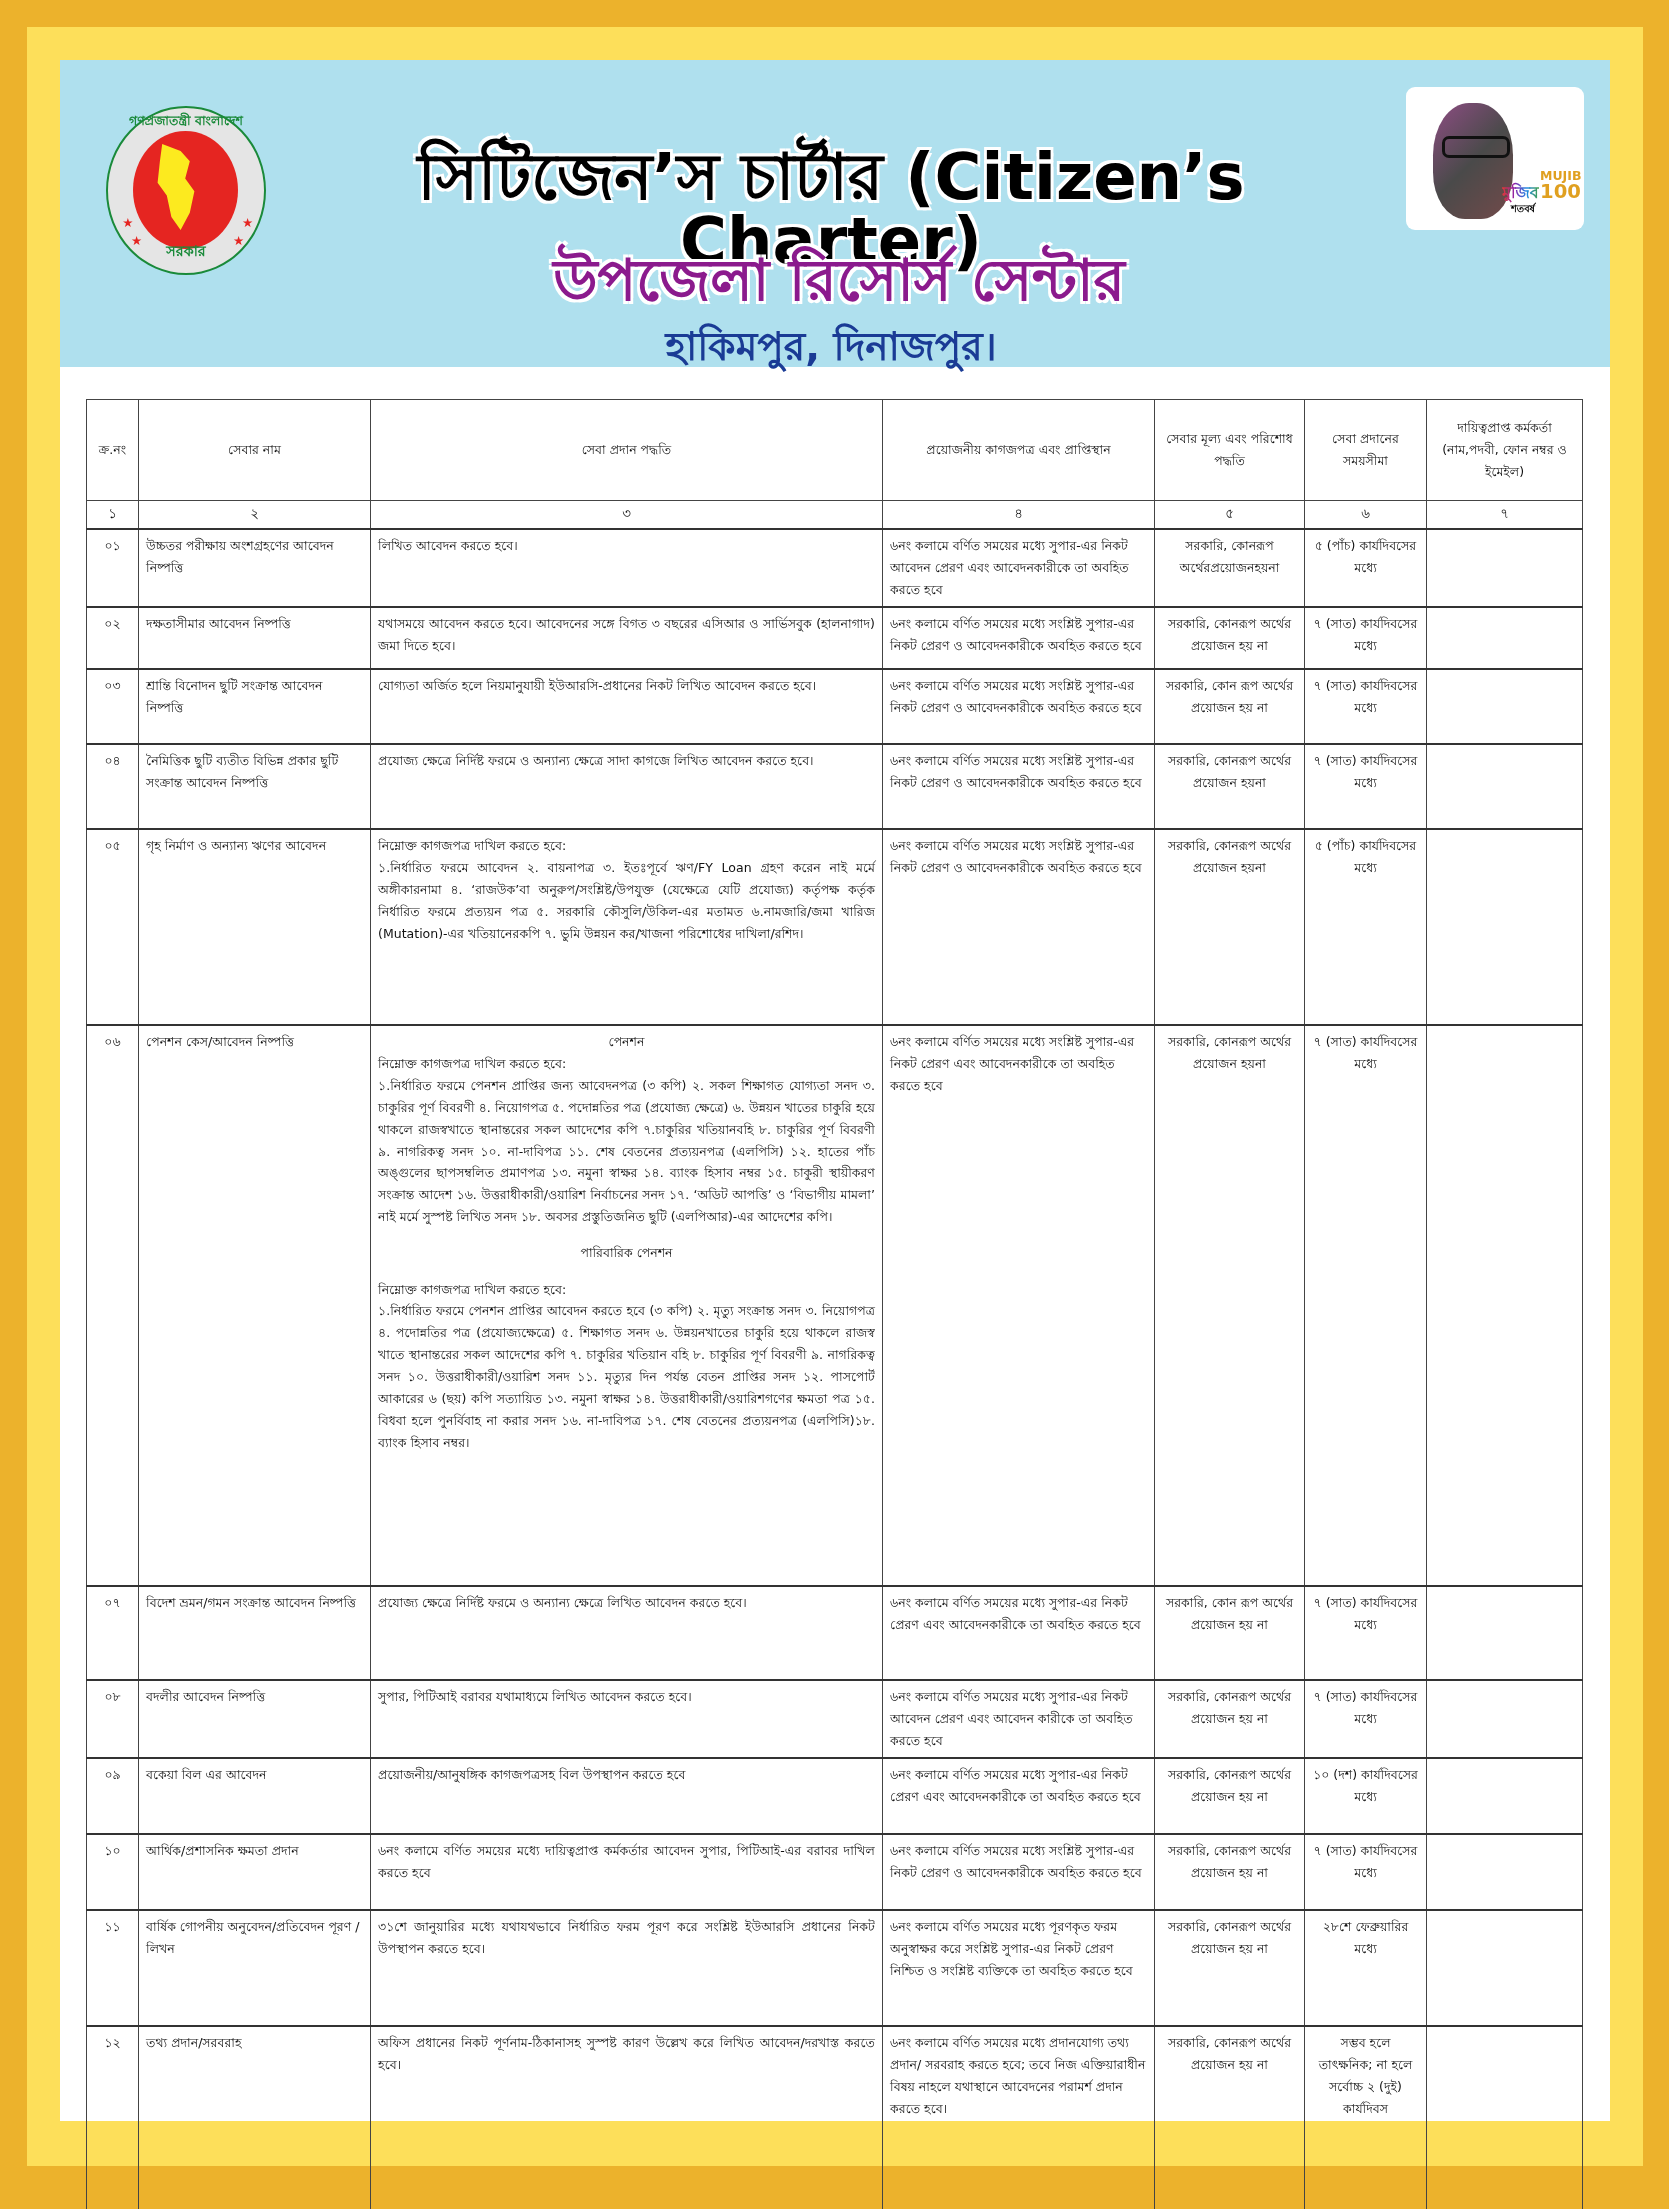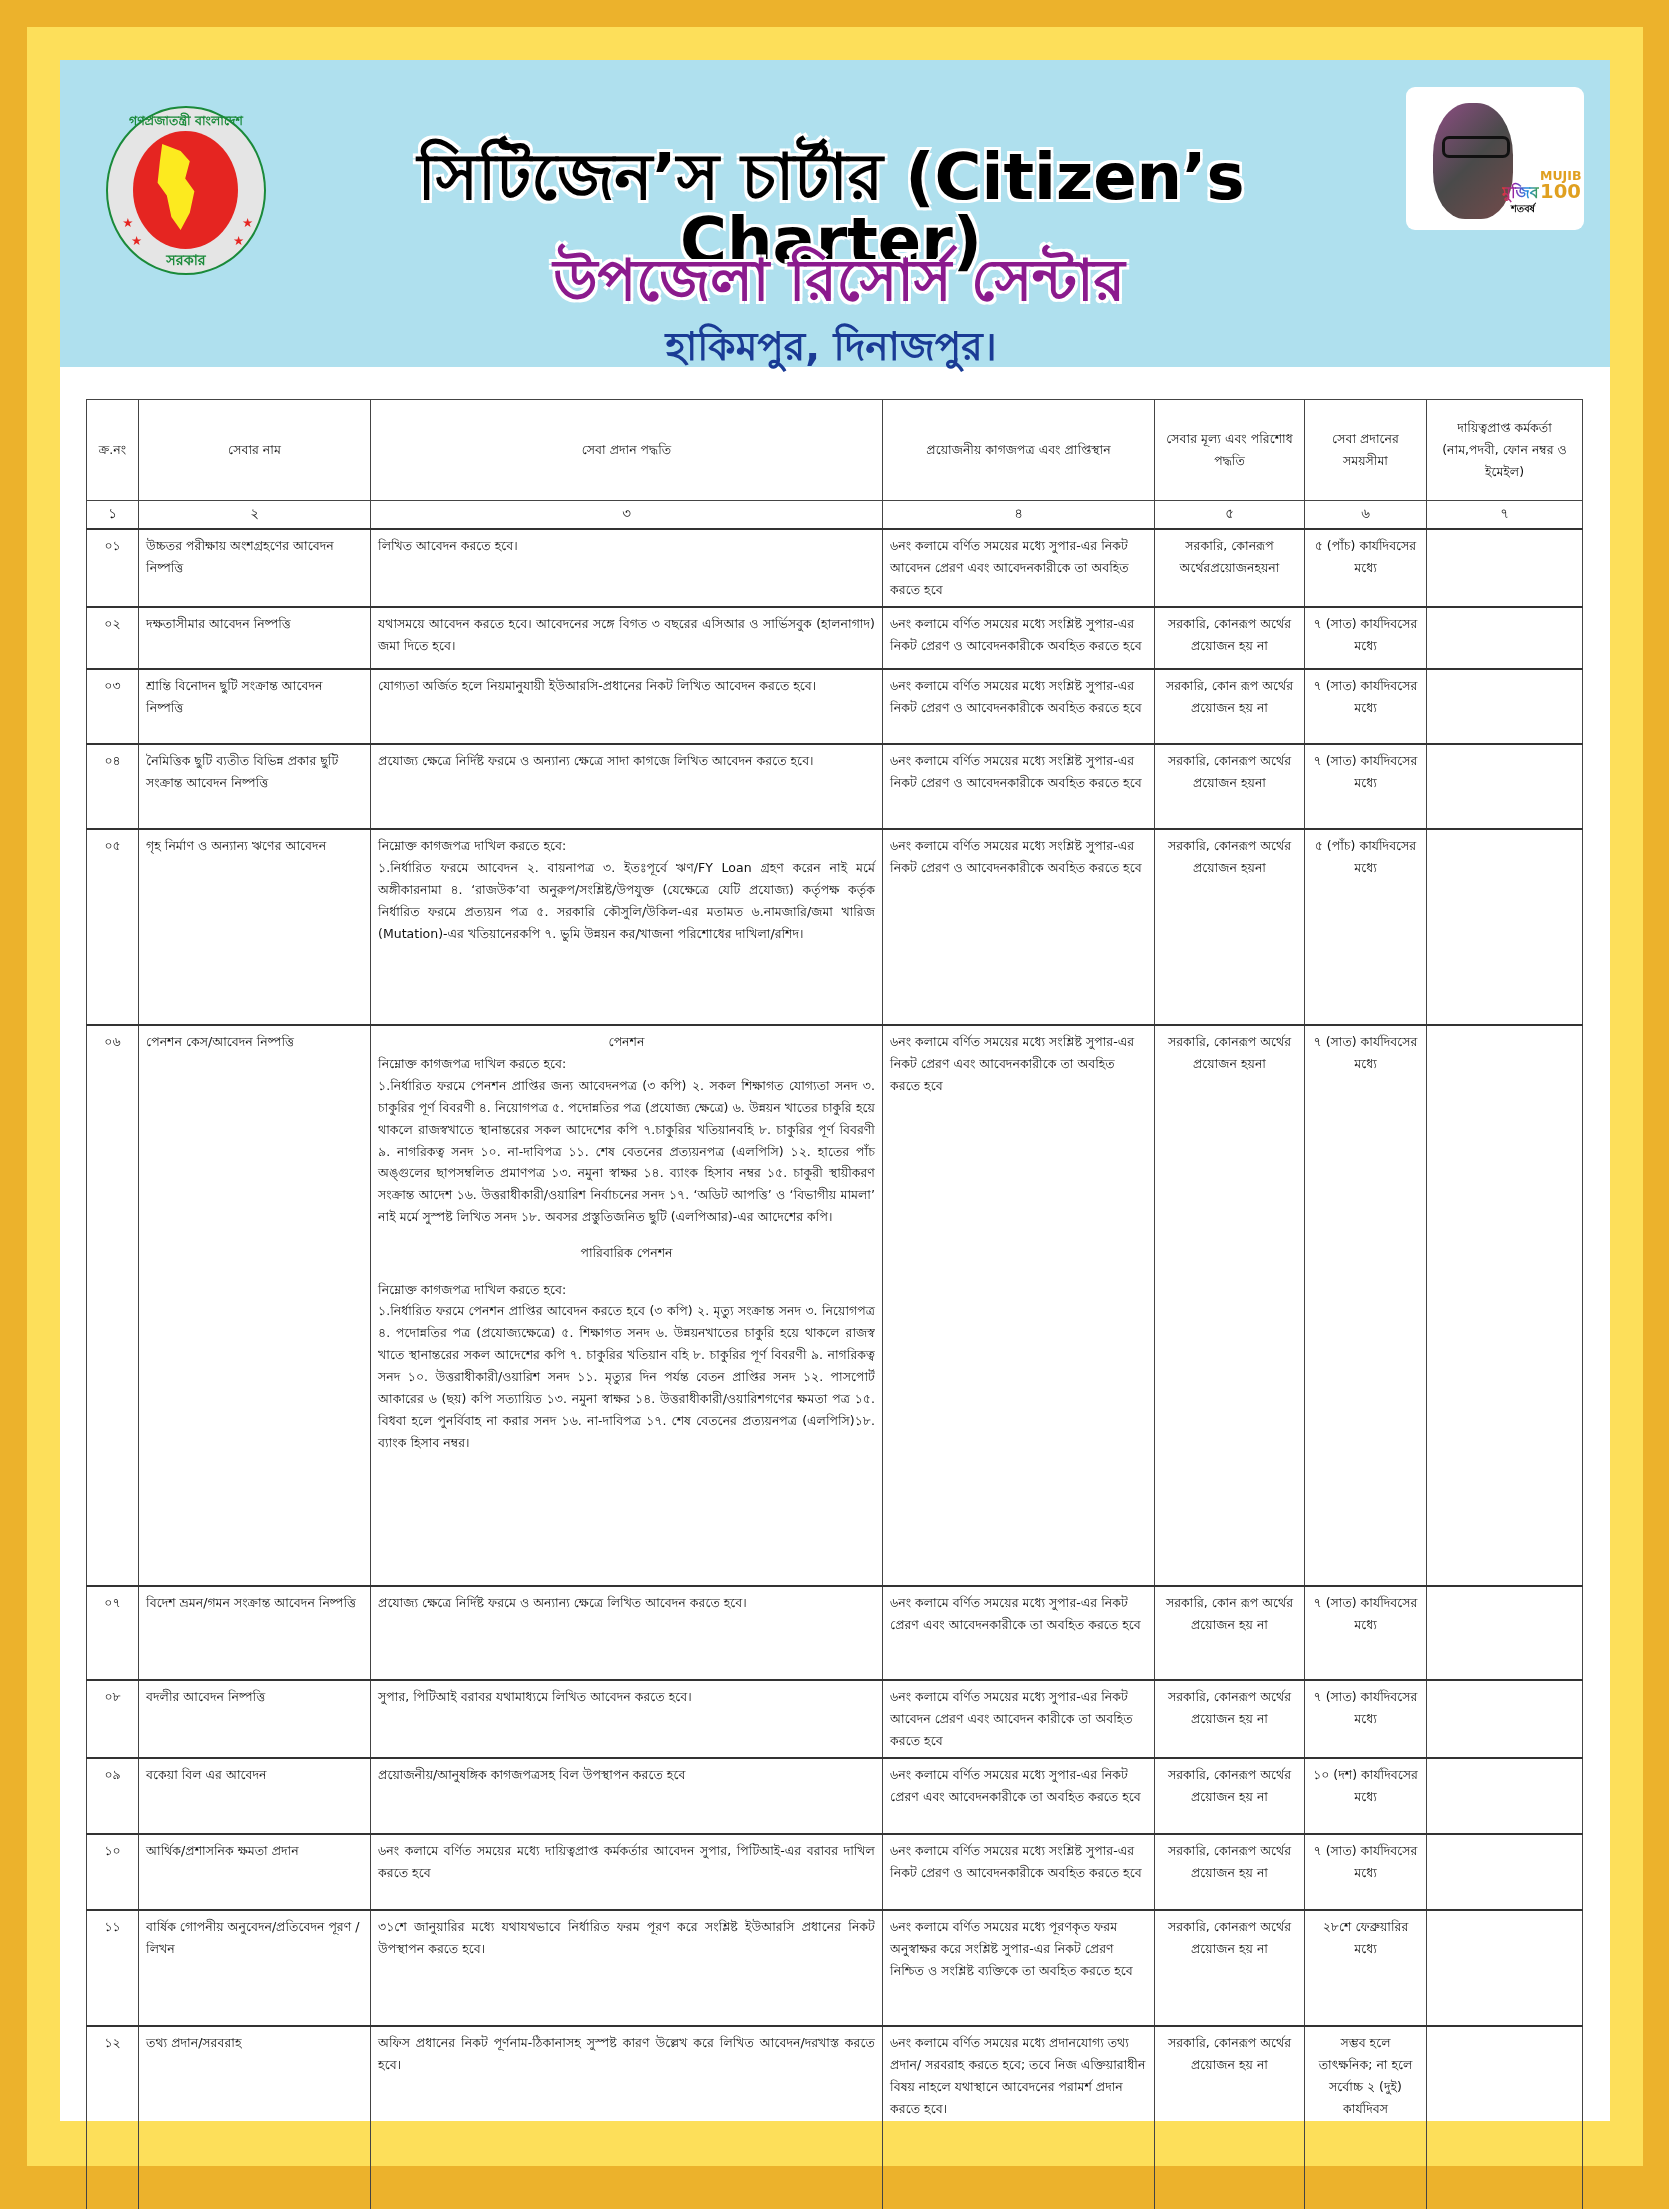--- a/index.html
+++ b/index.html
@@ -4,21 +4,21 @@
 <style>
   html,body{margin:0;padding:0;}
   body{width:1669px;height:2209px;background:#ecb22c;position:relative;overflow:hidden;font-family:"DejaVu Sans",sans-serif;}
   .frame-inner{position:absolute;left:27px;top:27px;width:1616px;height:2139px;background:#fddf5a;}
   .panel{position:absolute;left:60px;top:60px;width:1550px;height:2061px;background:#ffffff;}
   .header{position:absolute;left:0;top:0;width:100%;height:307px;background:#afe0ee;}
   .seal{position:absolute;left:46px;top:46px;width:160px;height:169px;border-radius:50%;background:#e5e5e5;border:2.7px solid #1a8a3a;box-sizing:border-box;}
   .seal .red{position:absolute;left:25px;top:23px;width:105px;height:118px;border-radius:50%;background:#e52521;}
   .seal .map{position:absolute;left:45px;top:36px;width:46px;height:86px;background:#fcea1f;clip-path:polygon(20% 0,60% 8%,80% 20%,70% 40%,90% 55%,80% 80%,60% 100%,40% 85%,30% 60%,10% 45%,15% 20%);}
   .seal .ring-text{position:absolute;left:0;right:0;top:3.6px;text-align:center;font-size:12.5px;color:#1a8a3a;font-weight:bold;}
-  .seal .bottom-text{position:absolute;left:0;right:0;bottom:0;text-align:center;font-size:14.3px;color:#1a8a3a;font-weight:bold;}
+  .seal .bottom-text{position:absolute;left:0;right:0;bottom:9px;text-align:center;font-size:14.3px;color:#1a8a3a;font-weight:bold;}
   .seal .star{position:absolute;color:#e52521;font-size:12.5px;}
   .title-main{position:absolute;left:223px;top:85px;width:1096px;text-align:center;font-size:64px;font-weight:bold;color:#000;line-height:1;text-shadow:2.7px 2.7px 0 #fff,-2.7px -2.7px 0 #fff,2.7px -2.7px 0 #fff,-2.7px 2.7px 0 #fff;}
   .title-sub{position:absolute;left:231px;top:192px;width:1096px;text-align:center;font-size:57px;font-weight:bold;color:#8b1a8d;line-height:1;text-shadow:2.7px 2.7px 0 #fff,-2.7px -2.7px 0 #fff,2.7px -2.7px 0 #fff,-2.7px 2.7px 0 #fff;}
   .title-loc{position:absolute;left:223px;top:267px;width:1096px;text-align:center;font-size:39px;font-weight:bold;color:#1a3b95;line-height:1;}
   .mujib{position:absolute;left:1346px;top:27px;width:178px;height:143px;background:#fff;border-radius:9px;}
   .mujib .face{position:absolute;left:27px;top:16px;width:80px;height:116px;background:linear-gradient(135deg,#7a2d6e 0%,#2a2a2a 50%,#5a2a2a 100%);border-radius:45% 45% 40% 40%;opacity:.85;}
   .mujib .glasses{position:absolute;left:36px;top:49px;width:62px;height:16px;border:3.6px solid #111;border-radius:7.1px;background:transparent;}
   .mujib .bn{position:absolute;left:96px;top:93px;font-size:16px;font-weight:bold;color:#c2185b;background:linear-gradient(90deg,#e53935,#8e24aa,#1e88e5,#43a047);-webkit-background-clip:text;background-clip:text;color:transparent;}
   .mujib .en{position:absolute;left:134px;top:82px;font-size:12.5px;font-weight:bold;color:#e0a020;line-height:1.05;}
   .mujib .sub{position:absolute;left:105px;top:114px;font-size:9.8px;color:#000;font-weight:bold;}

